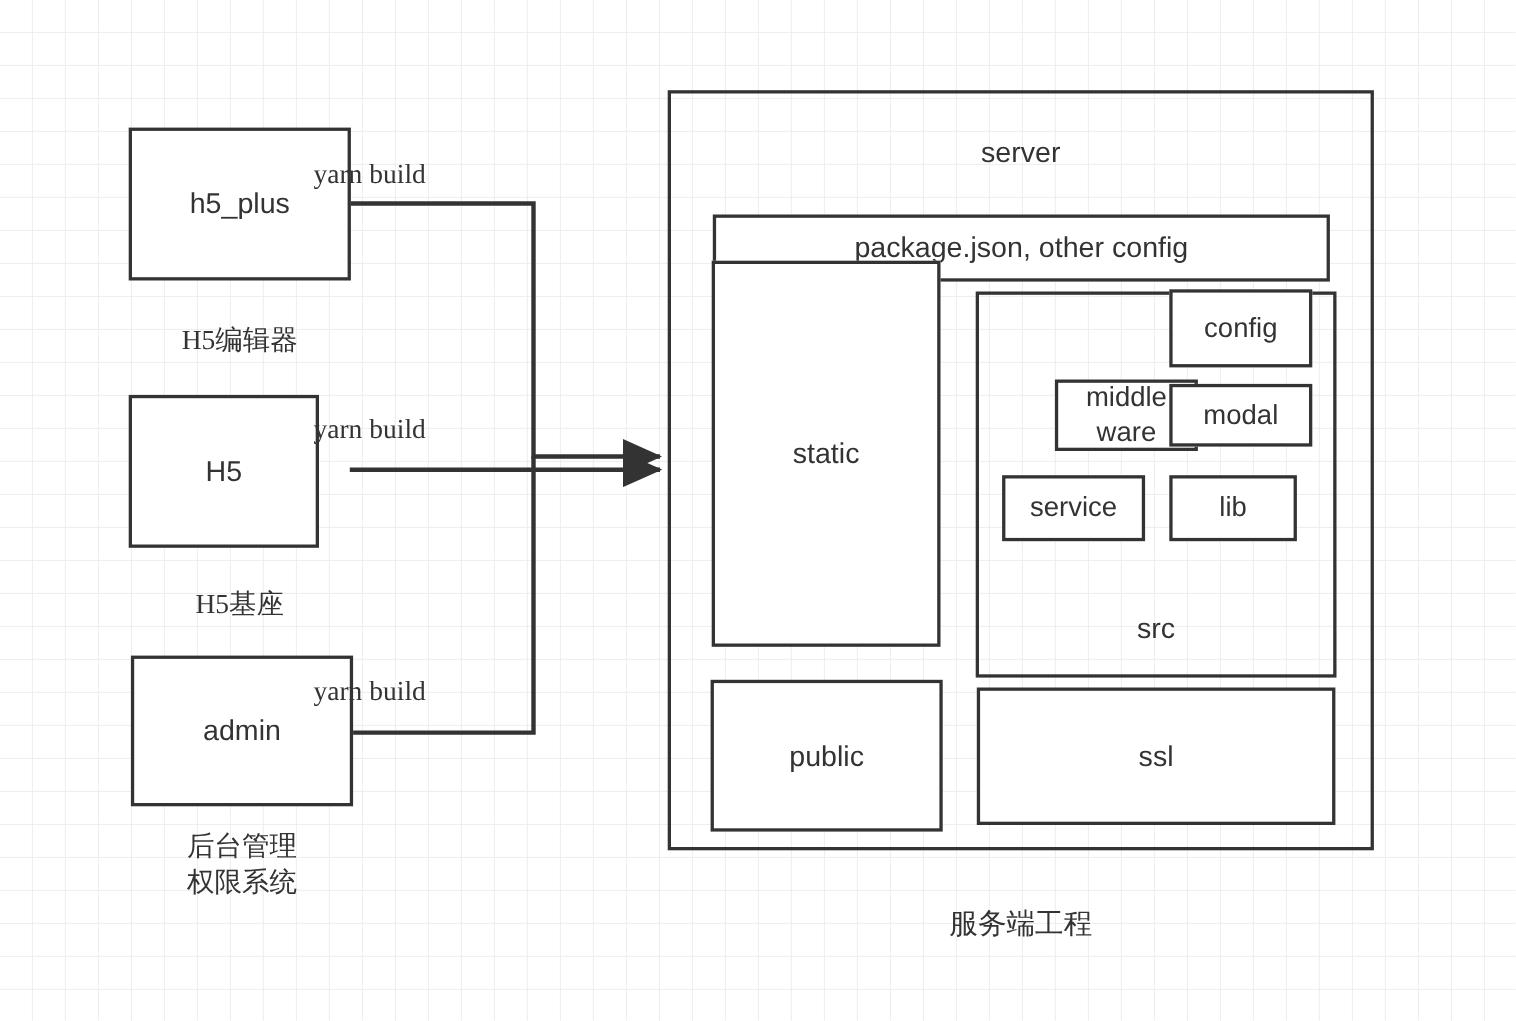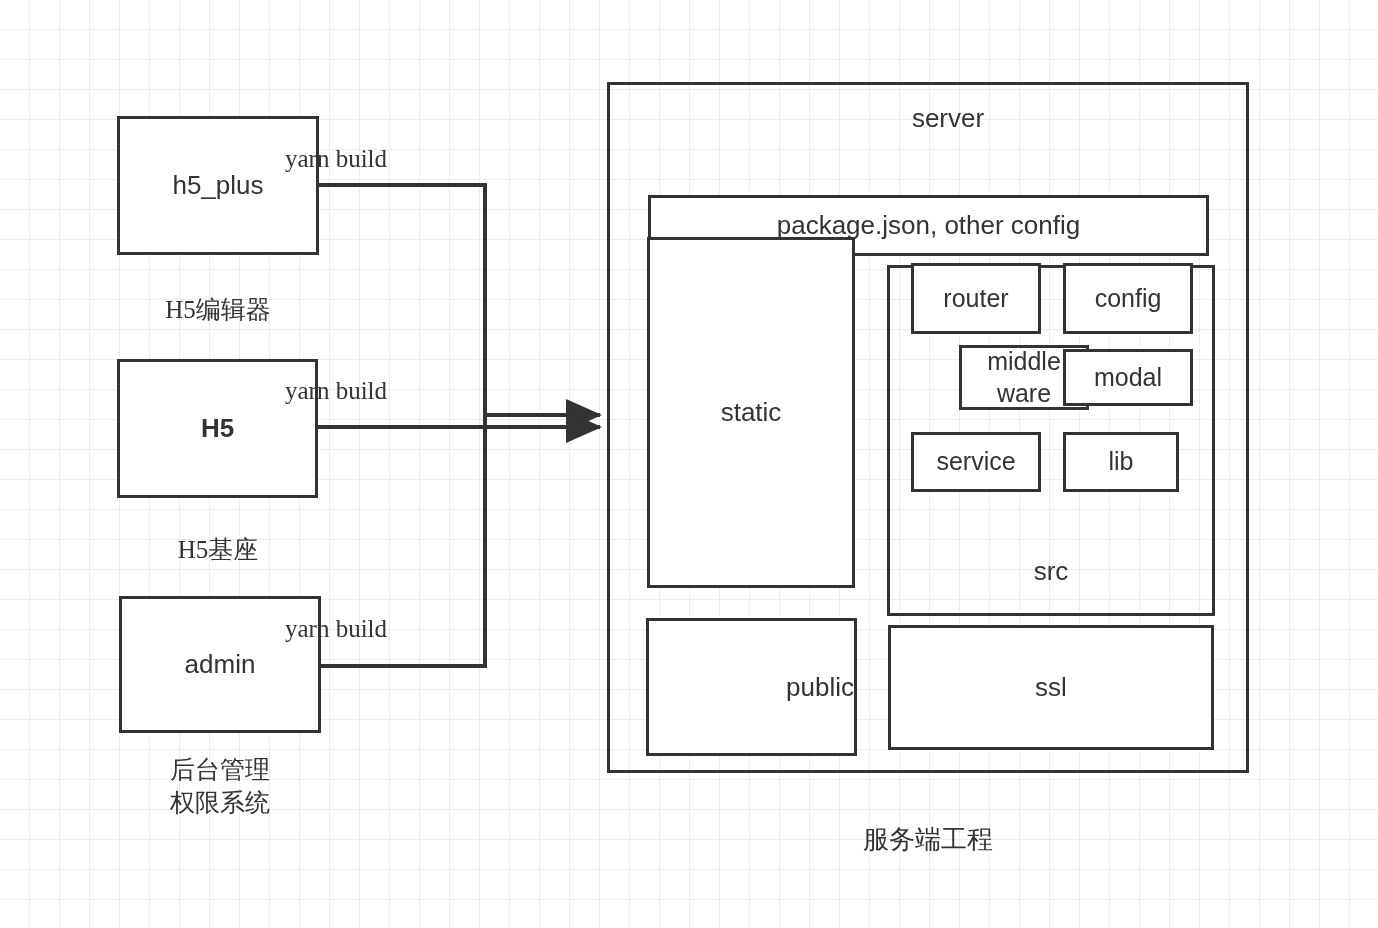--- a/index.html
+++ b/index.html
@@ -82,70 +82,67 @@
 
     <path d="M318,427 L600,427" fill="none" stroke="#333333" stroke-width="4" marker-end="url(#arrowhead)"></path>
   </svg>
 
   <div class="box f26" style="left:117px; top:116px; width:202px; height:139px;">
     <span>h5_plus</span>
   </div>
   <div class="label f25" style="left:95px; top:294px; width:246px;">H5编辑器</div>
   <div class="label f25" style="left:285px; top:143px; width:246px; text-align:left;">yarn build</div>
 
-  <div class="box f26" style="left:117px; top:359px; width:201px; height:139px;font-weight:bold;">
+  <div class="box f26" style="left:117px; top:359px; width:173px; height:139px;">
     <span>H5</span>
   </div>
   <div class="label f25" style="left:95px; top:534px; width:246px;">H5基座</div>
   <div class="label f25" style="left:285px; top:375px; width:246px; text-align:left;">yarn build</div>
 
   <div class="box f26" style="left:119px; top:596px; width:202px; height:137px;">
     <span>admin</span>
   </div>
   <div class="label f25" style="left:97px; top:754px; width:246px;">后台管理
 权限系统</div>
   <div class="label f25" style="left:285px; top:613px; width:246px; text-align:left;">yarn build</div>
 
   <div class="container-box" style="left:607px; top:82px; width:642px; height:691px;">
-    <div class="container-title f26" style="top:18px;margin-left:20px;">server</div>
+    <div class="container-title f26" style="top:38px;">server</div>
   </div>
 
   <div class="box f26" style="left:648px; top:155px; width:561px; height:61px;margin-top:40px;">
     <span>package.json, other config</span>
   </div>
 
   <div class="box f26" style="left:647px; top:237px; width:208px; height:351px;">
     <span>static</span>
   </div>
 
   <div class="container-box" style="left:887px; top:237px; width:328px; height:351px;margin-top:28px;">
     <div class="container-title f26" style="top:288px;">src</div>
   </div>
 
-  <div class="box f25" style="left:911px; top:263px; width:130px; height:71px;">
-    <span>router</span>
-  </div>
   <div class="box f25" style="left:1063px; top:263px; width:130px; height:71px;">
     <span>config</span>
   </div>
   <div class="box f25" style="left:959px; top:345px; width:130px; height:65px; white-space:pre-line;">
     <span style="white-space:pre-line;">middle
 ware</span>
   </div>
   <div class="box f25" style="left:1063px; top:349px; width:130px; height:57px;">
     <span>modal</span>
   </div>
   <div class="box f25" style="left:911px; top:432px; width:130px; height:60px;">
     <span>service</span>
   </div>
   <div class="box f25" style="left:1063px; top:432px; width:116px; height:60px;">
     <span>lib</span>
   </div>
 
-  <div class="box f26" style="left:646px; top:618px; width:211px; height:138px;justify-content:flex-end;">
+  <div class="box f26" style="left:646px; top:618px; width:211px; height:138px;">
     <span>public</span>
   </div>
   <div class="box f26" style="left:888px; top:625px; width:326px; height:125px;">
     <span>ssl</span>
   </div>
 
   <div class="label f26" style="left:707px; top:823px; width:442px;">服务端工程</div>
 
 </div>
 

